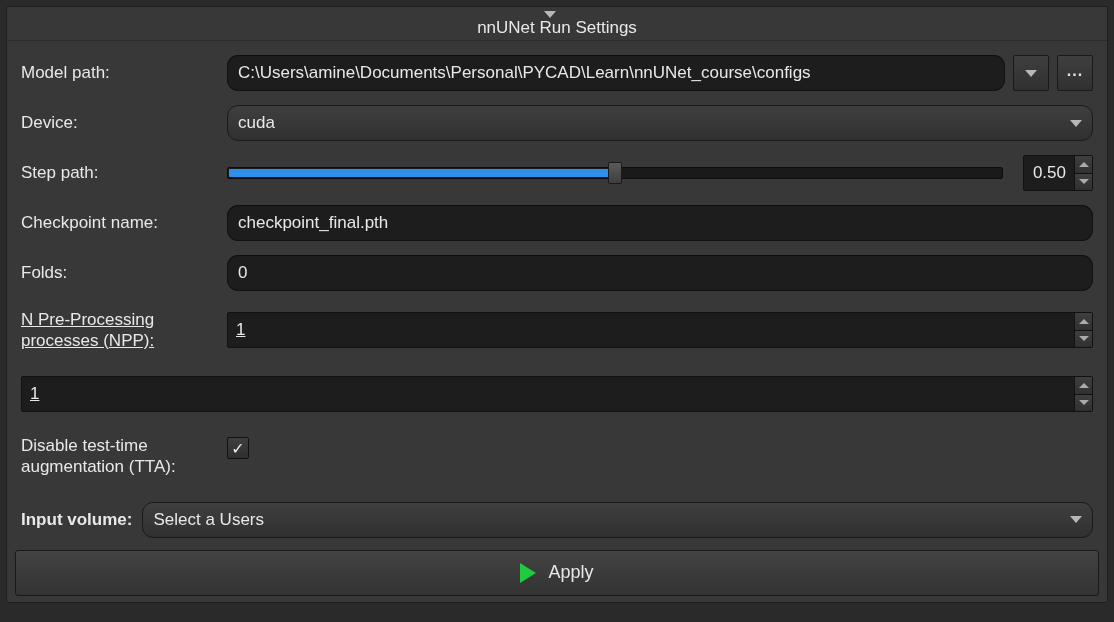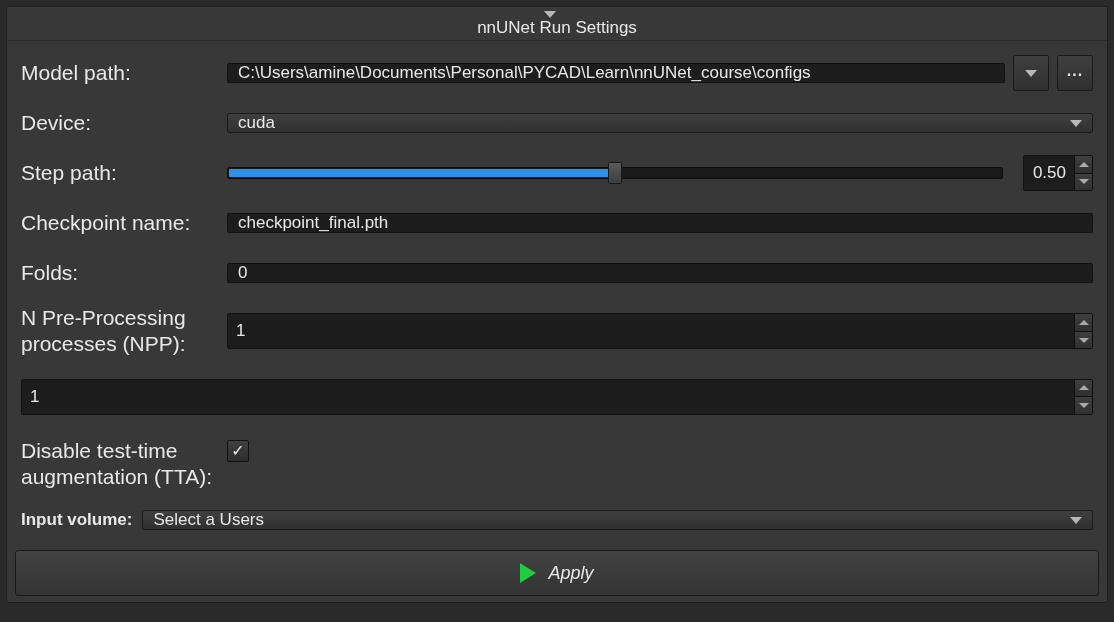--- a/index.html
+++ b/index.html
@@ -39,46 +39,46 @@
   }
   .body {
     padding: 14px 14px 10px 14px;
   }
   .row {
     display: flex;
     align-items: center;
     margin-bottom: 14px;
     min-height: 36px;
   }
-  .row.tall { min-height: 50px; }
+  .row.tall { min-height: 50px; text-decoration: underline; }
   .label {
     width: 206px;
     flex-shrink: 0;
-    font-size: 21px;
+    font-size: 17px;
     line-height: 1.25;
     color: #e8e8e8;
   }
   .ctrl {
     flex: 1;
     display: flex;
     align-items: center;
     gap: 8px;
   }
   .textbox, .combo {
     flex: 1;
     background: #1d1d1d;
     border: 1px solid #111;
     border-top: 1px solid #0e0e0e;
     color: #e8e8e8;
     font-size: 17px;
     padding: 6px 10px;
-    height: 20px;
-    display: flex;
-    align-items: center;
-    border-radius: 2px;
+    height: 36px;
+    display: flex;
+    align-items: center;
+    border-radius: 11px;
   }
   .combo {
     background: linear-gradient(#3f3f3f,#303030);
     border: 1px solid #1a1a1a;
     justify-content: space-between;
     cursor: default;
     align-items: center;
   }
   .combo .caret {
     width: 0; height: 0;
@@ -207,29 +207,28 @@
   }
   .bigbtn {
     height: 46px;
     background: linear-gradient(#434343,#333333);
     border: 1px solid #1a1a1a;
     border-radius: 3px;
     display:flex; align-items:center; justify-content:center;
     gap: 12px;
     font-size: 18px;
     margin: 0 2px;
-    font-style: italic;
   }
   .play-icon {
     width:0;height:0;
     border-top:10px solid transparent;
     border-bottom:10px solid transparent;
     border-left:16px solid #1fcc3e;
   }
-  .row-check { margin-bottom: 0; align-items: flex-start; padding-top:2px;}
+  .row-check { margin-bottom: 12px; align-items: flex-start; padding-top:2px;}
   .row-check .label { padding-top: 0; }
   .row-check .ctrl { padding-top: 2px; }
 </style>
 </head>
 <body>
 
 <div class="panel">
   <div class="header">
     <div class="tri"></div>
     <div class="title">nnUNet Run Settings</div>

